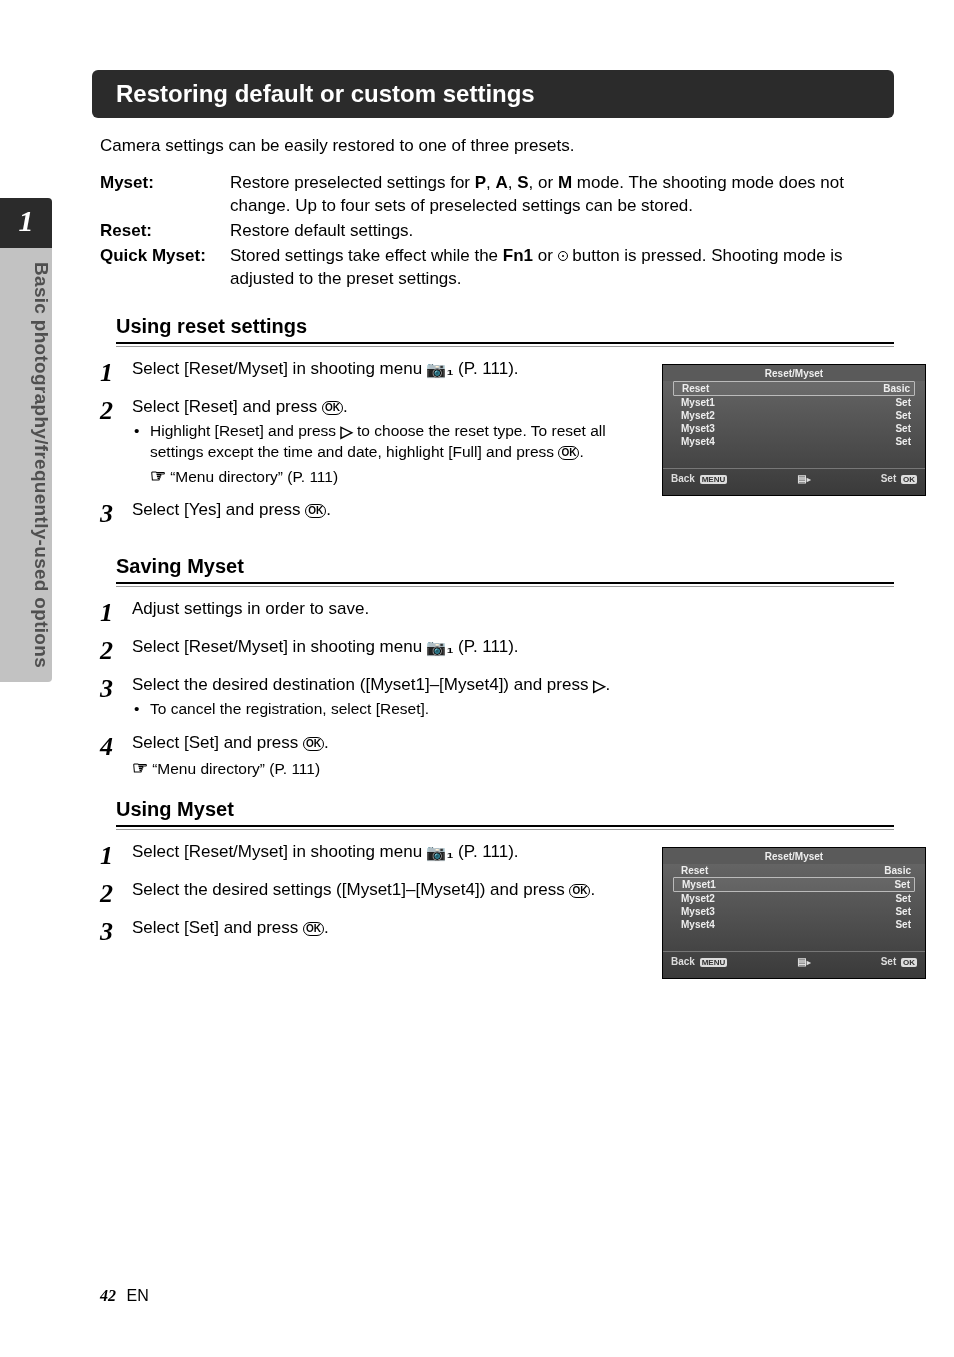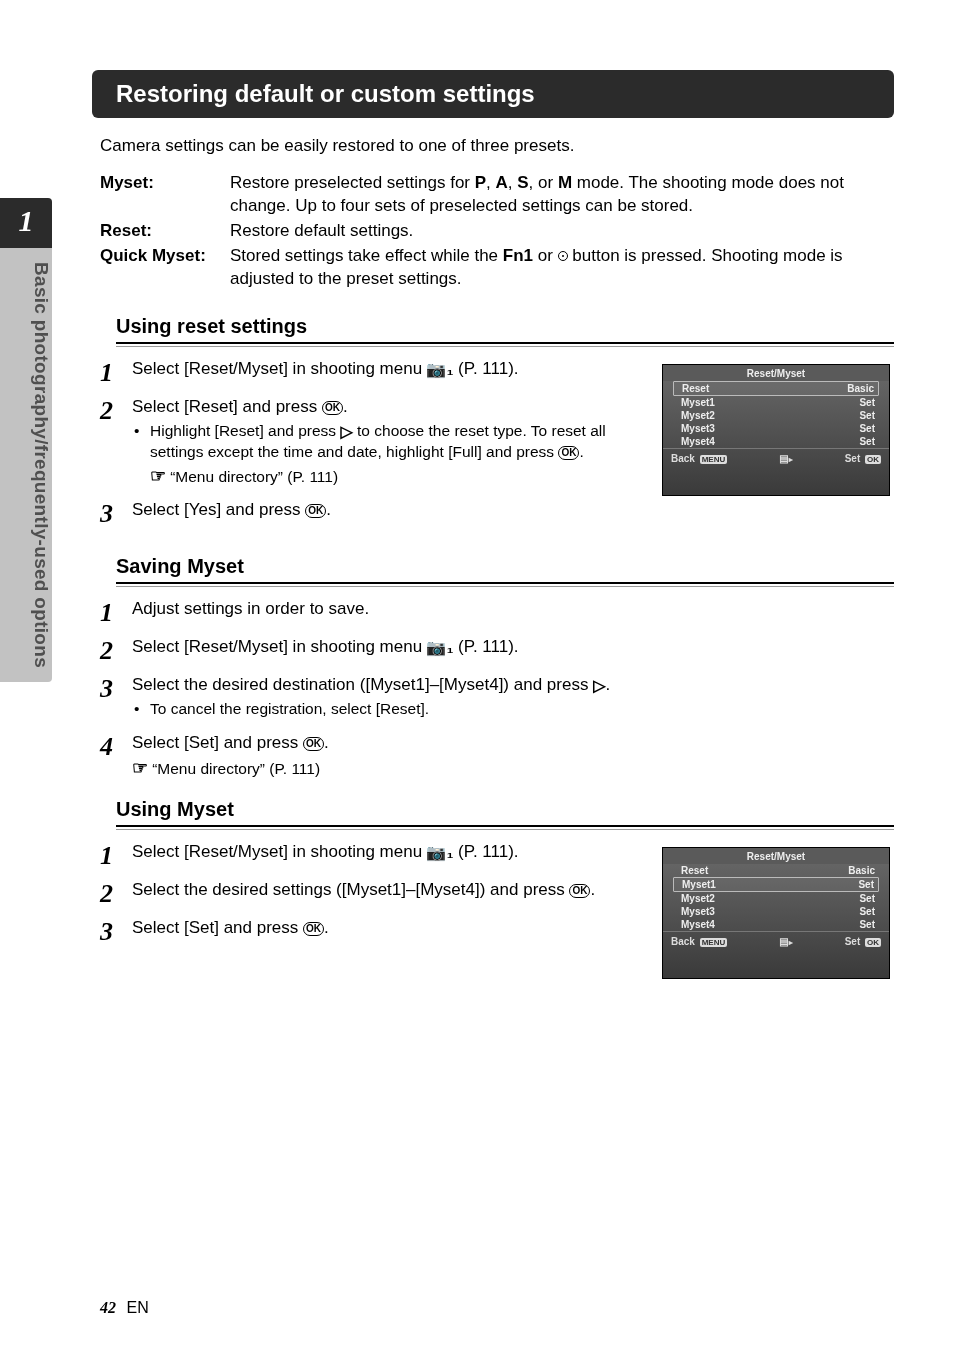--- a/index.html
+++ b/index.html
@@ -55,21 +55,21 @@
   }
   .step-body { flex: 1; }
   .step-body .sub { margin-top: 3px; }
   .step-body ul { list-style: none; padding-left: 18px; font-size: 15.5px; line-height: 1.35; }
   .step-body ul li { position: relative; margin-bottom: 2px; }
   .step-body ul li::before { content: "•"; position: absolute; left: -16px; top: 0; }
   .hint-row { display: flex; align-items: baseline; gap: 6px; font-size: 15.5px; margin-top: 2px; margin-left: 18px; }
 
   
   .menu-panel {
-    width: 228px;
+    width: 264px;
     height: 132px;
     font-family: Arial, Helvetica, sans-serif;
     color: #ddd;
     background: linear-gradient(#6a6a6a, #3a3a3a);
     border: 1px solid #000;
     font-size: 11px;
     margin-bottom: 14px;
     margin-top: 6px;
   }
   .menu-title {
@@ -91,21 +91,21 @@
     border: 1px solid #bbb;
     border-radius: 1px;
     background: rgba(255,255,255,0.05);
   }
   .menu-foot {
     display: flex; justify-content: space-between;
     padding: 4px 8px 2px;
     font-size: 10px; font-weight: bold;
     color: #ddd;
     border-top: 1px solid #777;
-    margin-top: 0;
+    margin-top: 20px;
   }
   .menu-foot .back-menu .menu-badge,
   .menu-foot .set-ok .ok-badge {
     display: inline-block;
     background: #ddd; color: #333;
     border-radius: 2px;
     font-size: 8px;
     padding: 0 2px;
     margin-left: 2px;
   }
@@ -152,21 +152,21 @@
     font-size: 19px;
     padding: 14px 0;
     border-bottom-right-radius: 4px;
     letter-spacing: 0.3px;
   }
 
   
   .footer {
     position: absolute;
     left: 100px;
-    bottom: 40px;
+    bottom: 52px;
     font-size: 16px;
   }
   .footer .pgnum { font-weight: bold; font-style: italic; font-family: Georgia, serif; margin-right: 6px; }
 
   .twocol { display: flex; gap: 24px; align-items: flex-start; }
   .twocol .left { flex: 1; }
   .twocol .right { width: 232px; flex: 0 0 232px; }
 
   .bold-inline { font-weight: bold; }
 </style>

